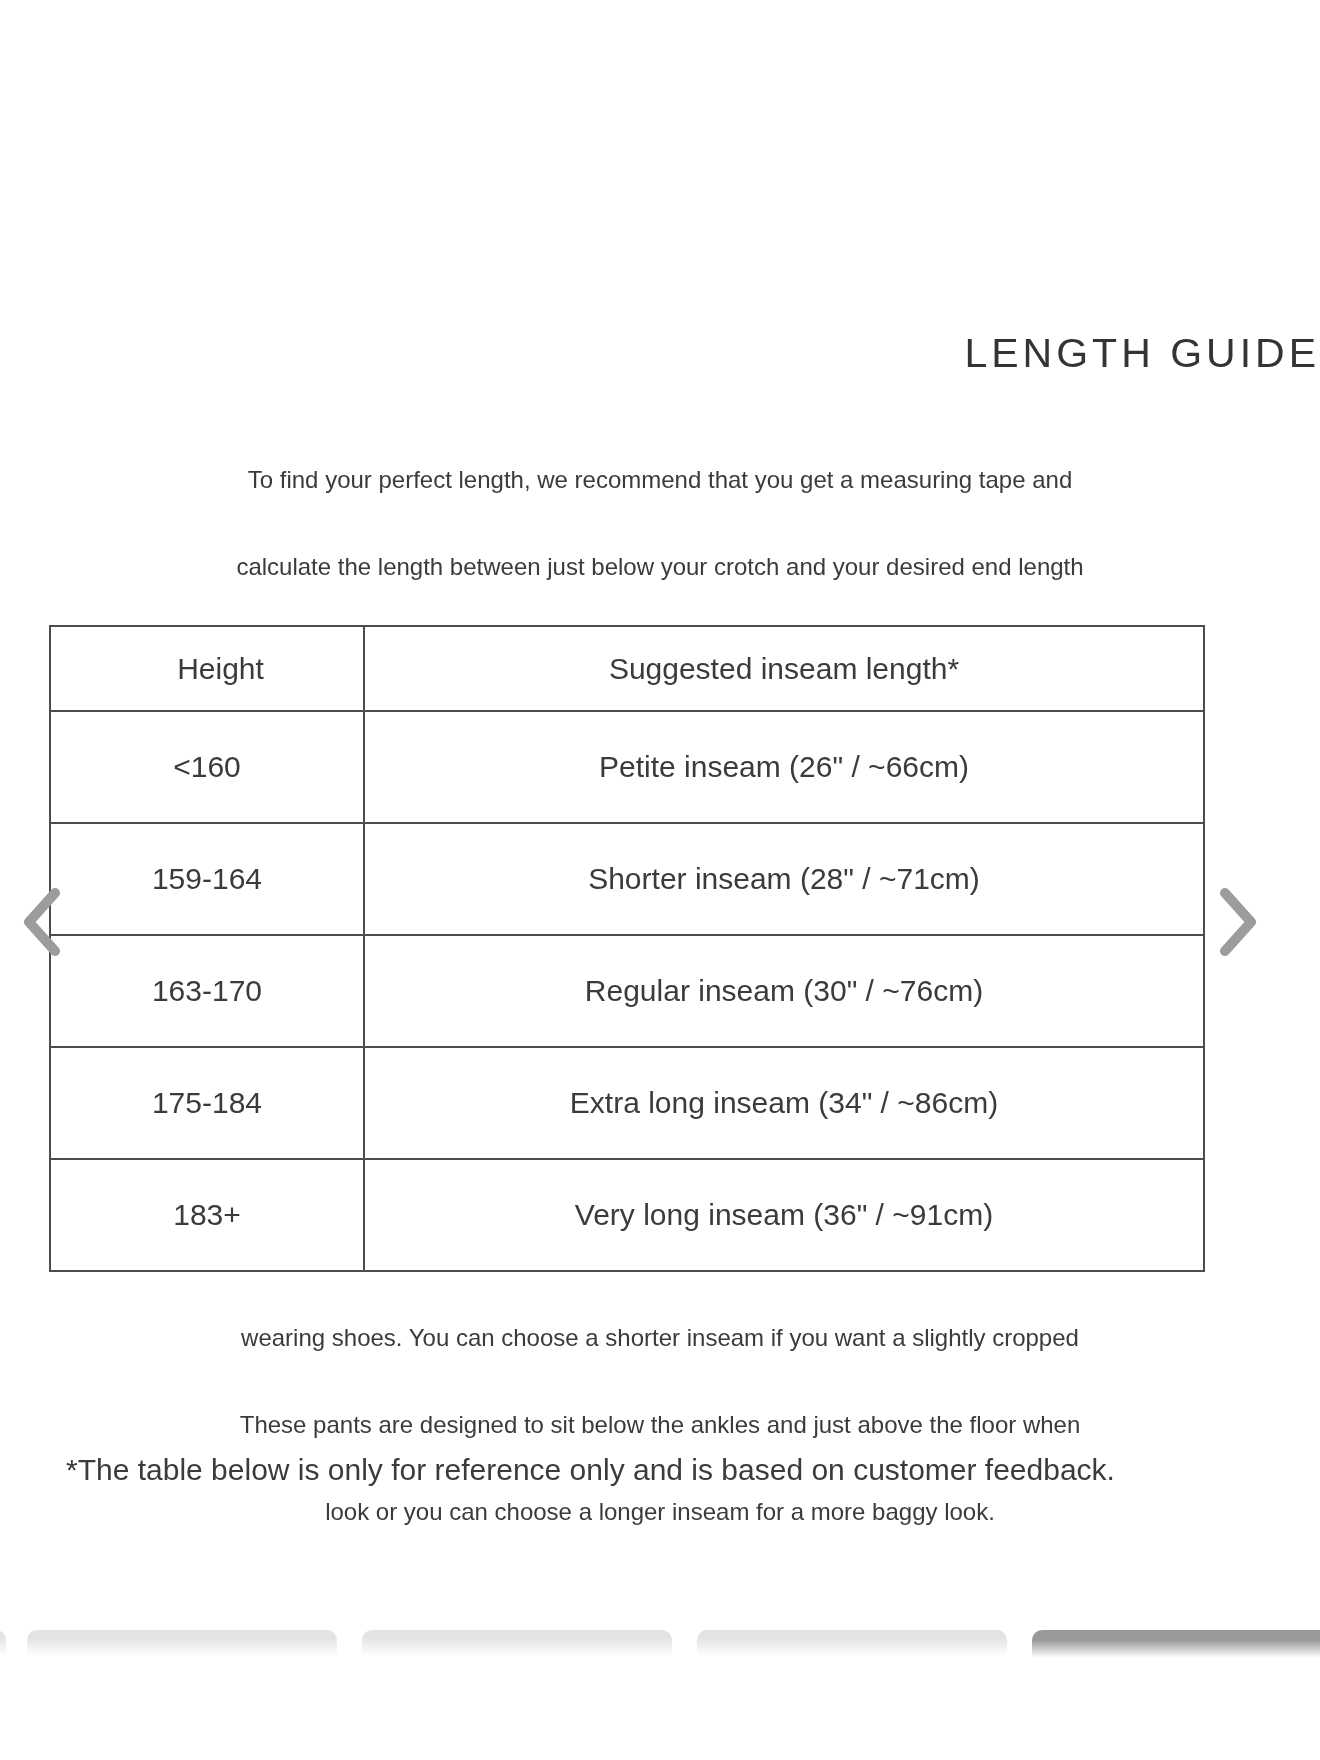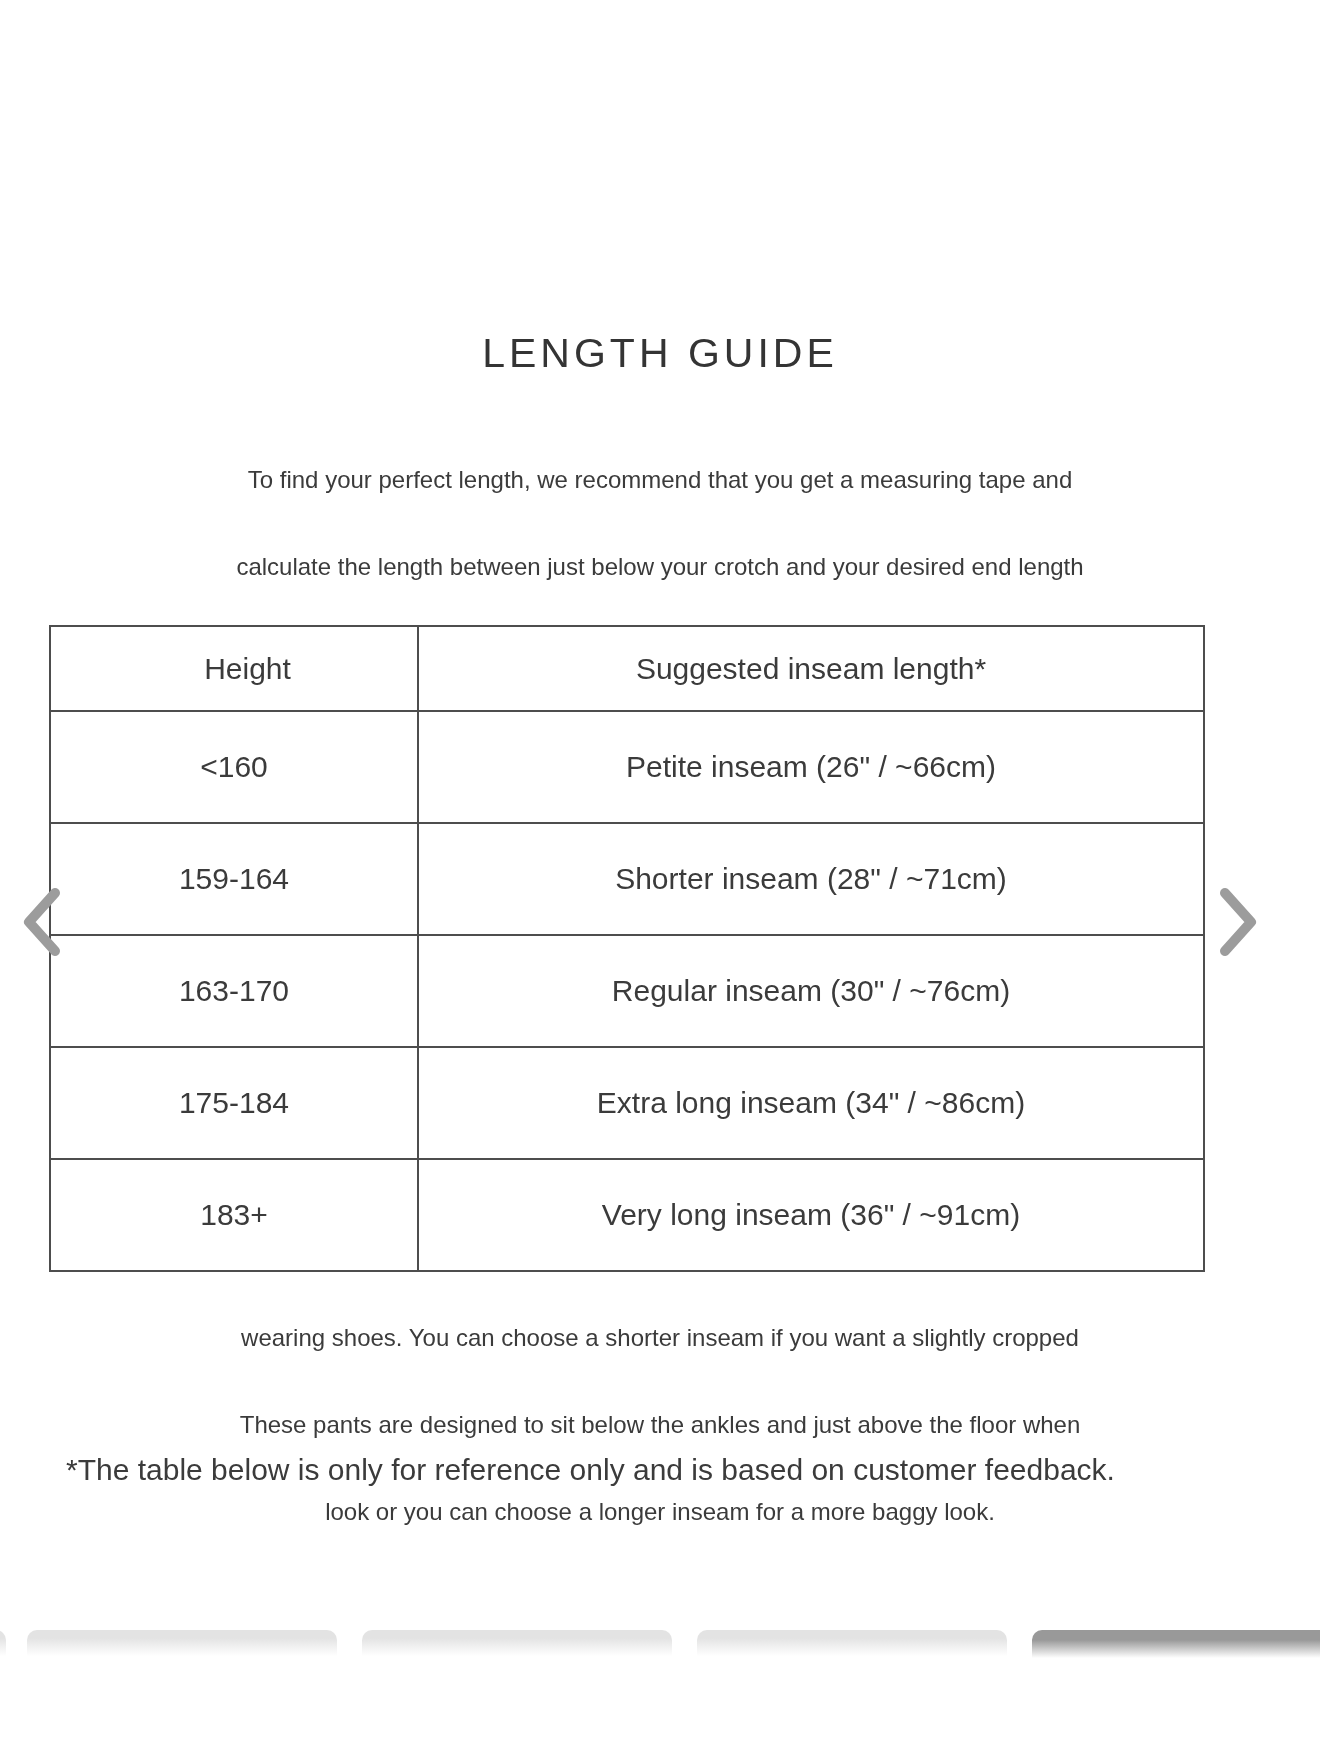--- a/index.html
+++ b/index.html
@@ -15,21 +15,21 @@
   #page{
     position:relative;
     width:1320px;height:1760px;
     overflow:hidden;
     background:var(--background);
     font-family:"Liberation Sans", sans-serif;
     color:var(--text);
   }
   .title{
     position:absolute;top:330px;left:0;right:0;
-    text-align:center;
+    text-align:right;
     font-size:41px;line-height:46px;
     letter-spacing:4px;
     font-weight:400;
     color:#343434;
   }
   .para{position:absolute;left:0;right:0;text-align:center;}
   .para-line{line-height:43px;font-size:24px;white-space:nowrap;margin-top:44px;}
   #intro{top:414px;}
   #outro{top:1272px;}
   .note{
@@ -44,21 +44,21 @@
     table-layout:fixed;
   }
   table.guide td,table.guide th{
     border:2px solid var(--table-border);
     font-size:30px;font-weight:400;
     text-align:center;vertical-align:middle;
     height:112px;
     background:#fff;
   }
   table.guide th{height:85px;}
-  table.guide .col-height{width:368px;padding-left:27px;}
+  table.guide .col-height{width:314px;padding-left:27px;}
   .nav-btn{
     position:absolute;top:884px;
     width:48px;height:76px;
     background:transparent;border:none;
     cursor:pointer;
     display:flex;align-items:center;justify-content:center;
     z-index:5;padding:0;
   }
   #prev-btn{left:18px;}
   #next-btn{left:1214px;}

